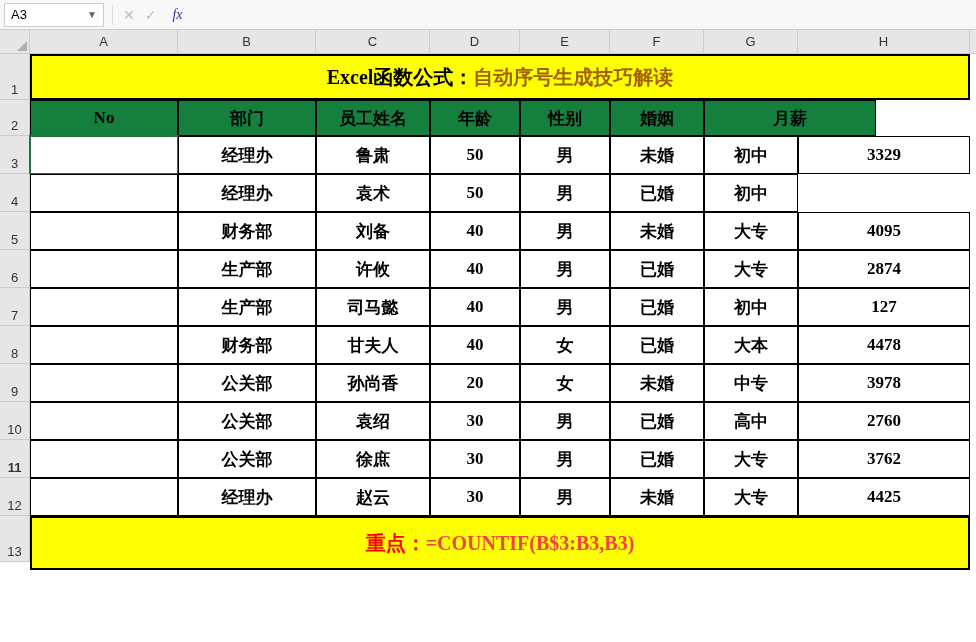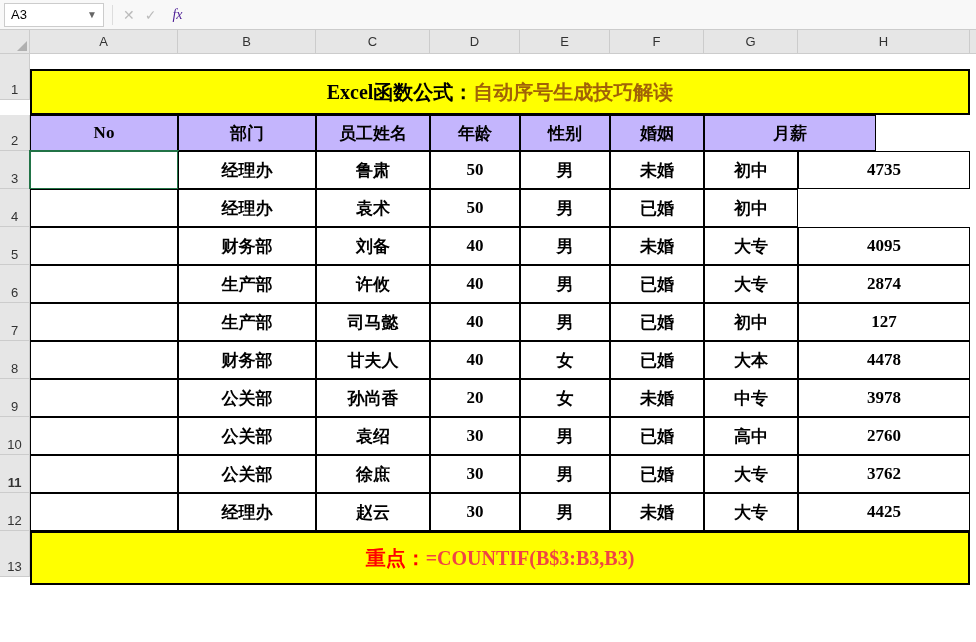--- a/index.html
+++ b/index.html
@@ -103,30 +103,29 @@
   .title-row {
     height: 46px;
     background: #ffff00;
     border: 2px solid #000;
     display: flex;
     align-items: center;
     justify-content: center;
     font-size: 20px;
     font-weight: bold;
     font-family: SimSun, "宋体", serif;
-    margin-top: 15px;
   }
   .title-row .black { color: #000; }
   .title-row .red { color: #a16207; }
   .header-cell {
     font-weight: bold;
     font-family: SimSun, "宋体", serif;
     border: 1px solid #000 !important;
     height: 36px;
-    background: #c4b5fd;
+    background: #15803d;
   }
   .data-cell {
     font-weight: bold;
     font-family: SimSun, "宋体", serif;
     border: 1px solid #000 !important;
     height: 38px;
     background: #fff;
   }
   .bottom-row {
     height: 54px;
@@ -213,21 +212,21 @@
       <div class="grid-row">
         <div class="row-h" style="height: 38px;">3</div>
         <div class="cells">
           <div class="cell data-cell cA active-cell"></div>
           <div class="cell data-cell cB">经理办</div>
           <div class="cell data-cell cC">鲁肃</div>
           <div class="cell data-cell cD">50</div>
           <div class="cell data-cell cE">男</div>
           <div class="cell data-cell cF">未婚</div>
           <div class="cell data-cell cG">初中</div>
-          <div class="cell data-cell cH">4735</div>
+          <div class="cell data-cell cH">3329</div>
         </div>
       </div>
       <div class="grid-row">
         <div class="row-h" style="height: 38px;">4</div>
         <div class="cells">
           <div class="cell data-cell cA"></div>
           <div class="cell data-cell cB">经理办</div>
           <div class="cell data-cell cC">袁术</div>
           <div class="cell data-cell cD">50</div>
           <div class="cell data-cell cE">男</div>

